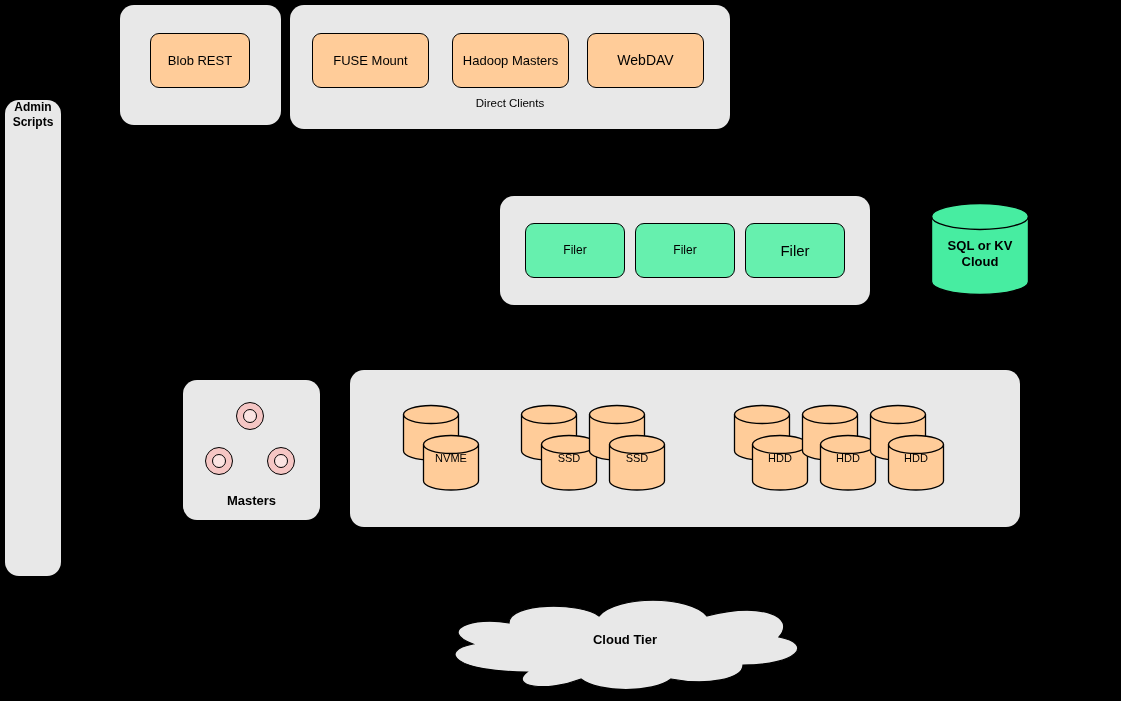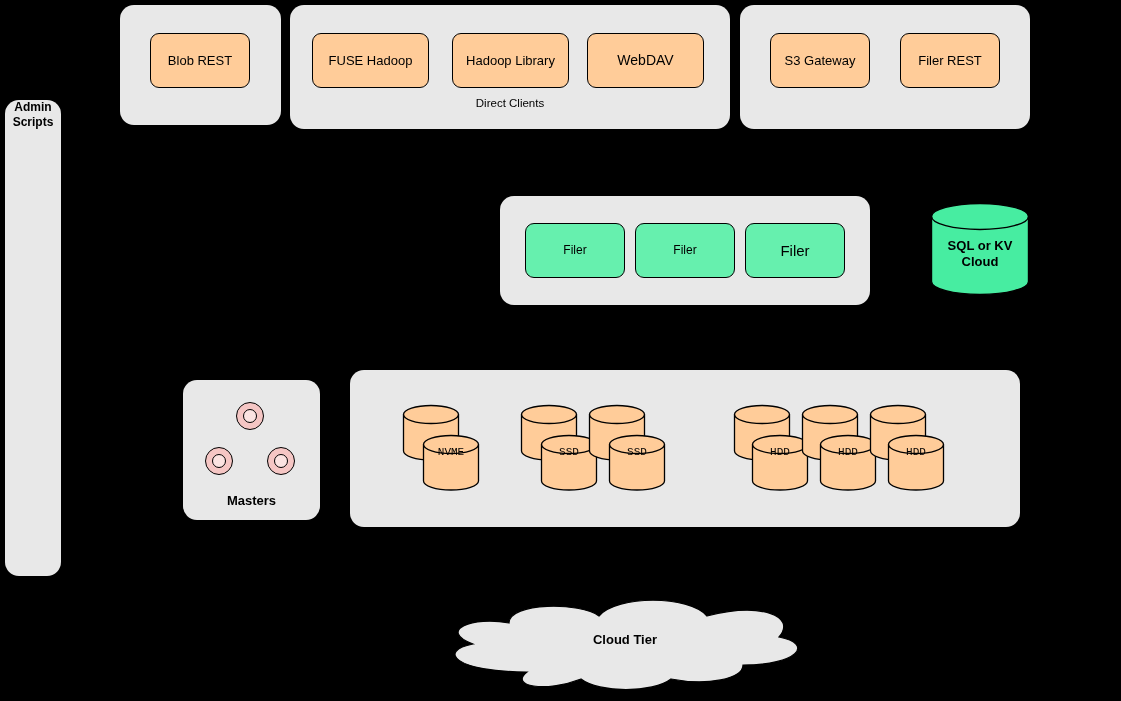--- a/index.html
+++ b/index.html
@@ -35,22 +35,22 @@
     display:flex; align-items:flex-start; justify-content:center;
   }
   .admin-label { width:46px; text-align:center; font-weight:bold; font-size:12px; line-height:1.25; }
 
   
   .cyl { position:absolute; width:58px; height:58px; }
   .cyl svg { display:block; }
   .cyl-body { fill:#ffcc99; stroke:#000; stroke-width:1.3; }
   .cyl-rim  { fill:none; stroke:#000; stroke-width:1.3; }
   .cyl-label {
-    position:absolute; left:0; right:0; top:12px;
-    text-align:center; font-size:11px;font-family:Liberation Mono, monospace;
+    position:absolute; left:0; right:0; top:18px;
+    text-align:center; font-size:11px;
   }
 
   .store-cyl { position:absolute; left:930px; top:202px; width:100px; height:95px; }
   .store-body { fill:#47eda1; stroke:#000; stroke-width:1.4; }
   .store-rim  { fill:none; stroke:#000; stroke-width:1.4; }
   .store-label {
     position:absolute; left:10px; right:10px; top:36px;
     text-align:center; font-weight:bold; font-size:13px; line-height:1.25;
   }
 
@@ -83,39 +83,31 @@
   </div>
 
   <div class="panel" style="left:120px;top:5px;width:161px;height:120px;">
     <div class="node orange" style="left:30px;top:28px;width:100px;height:55px;">
       <span>Blob REST</span>
     </div>
   </div>
 
   <div class="panel" style="left:290px;top:5px;width:440px;height:124px;">
     <div class="node orange" style="left:22px;top:28px;width:117px;height:55px;">
-      <span>FUSE Hadoop</span>
+      <span>FUSE Mount</span>
     </div>
     <div class="node orange" style="left:162px;top:28px;width:117px;height:55px;">
-      <span>Hadoop Library</span>
+      <span>Hadoop Masters</span>
     </div>
     <div class="node orange fs14" style="left:297px;top:28px;width:117px;height:55px;">
       <span>WebDAV</span>
     </div>
     <div class="panel-caption">Direct Clients</div>
   </div>
 
-  <div class="panel" style="left:740px;top:5px;width:290px;height:124px;">
-    <div class="node orange" style="left:30px;top:28px;width:100px;height:55px;">
-      <span>S3 Gateway</span>
-    </div>
-    <div class="node orange" style="left:160px;top:28px;width:100px;height:55px;">
-      <span>Filer REST</span>
-    </div>
-  </div>
 
   <div class="panel" style="left:500px;top:196px;width:370px;height:109px;">
     <div class="node green fs12" style="left:25px;top:27px;width:100px;height:55px;">
       <span>Filer</span>
     </div>
     <div class="node green fs12" style="left:135px;top:27px;width:100px;height:55px;">
       <span>Filer</span>
     </div>
     <div class="node green fs15" style="left:245px;top:27px;width:100px;height:55px;">
       <span>Filer</span>

